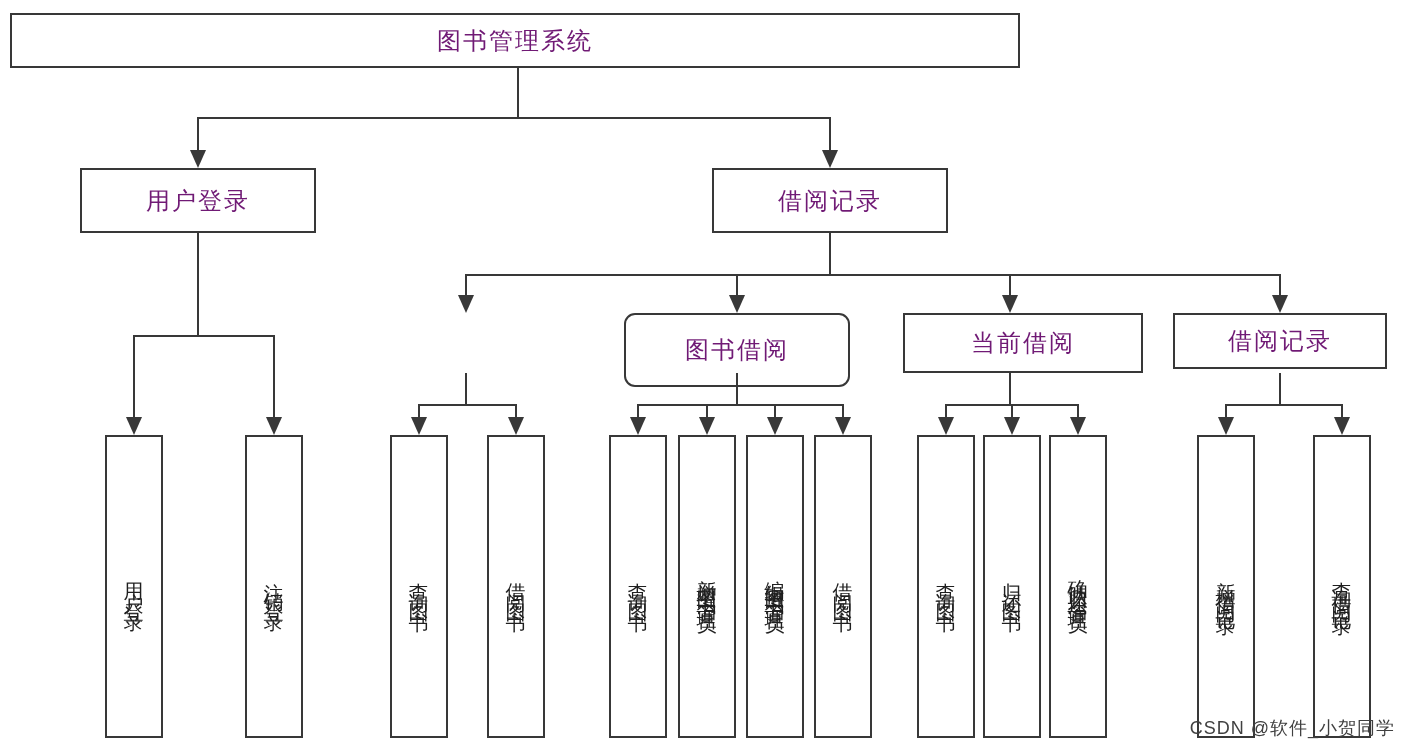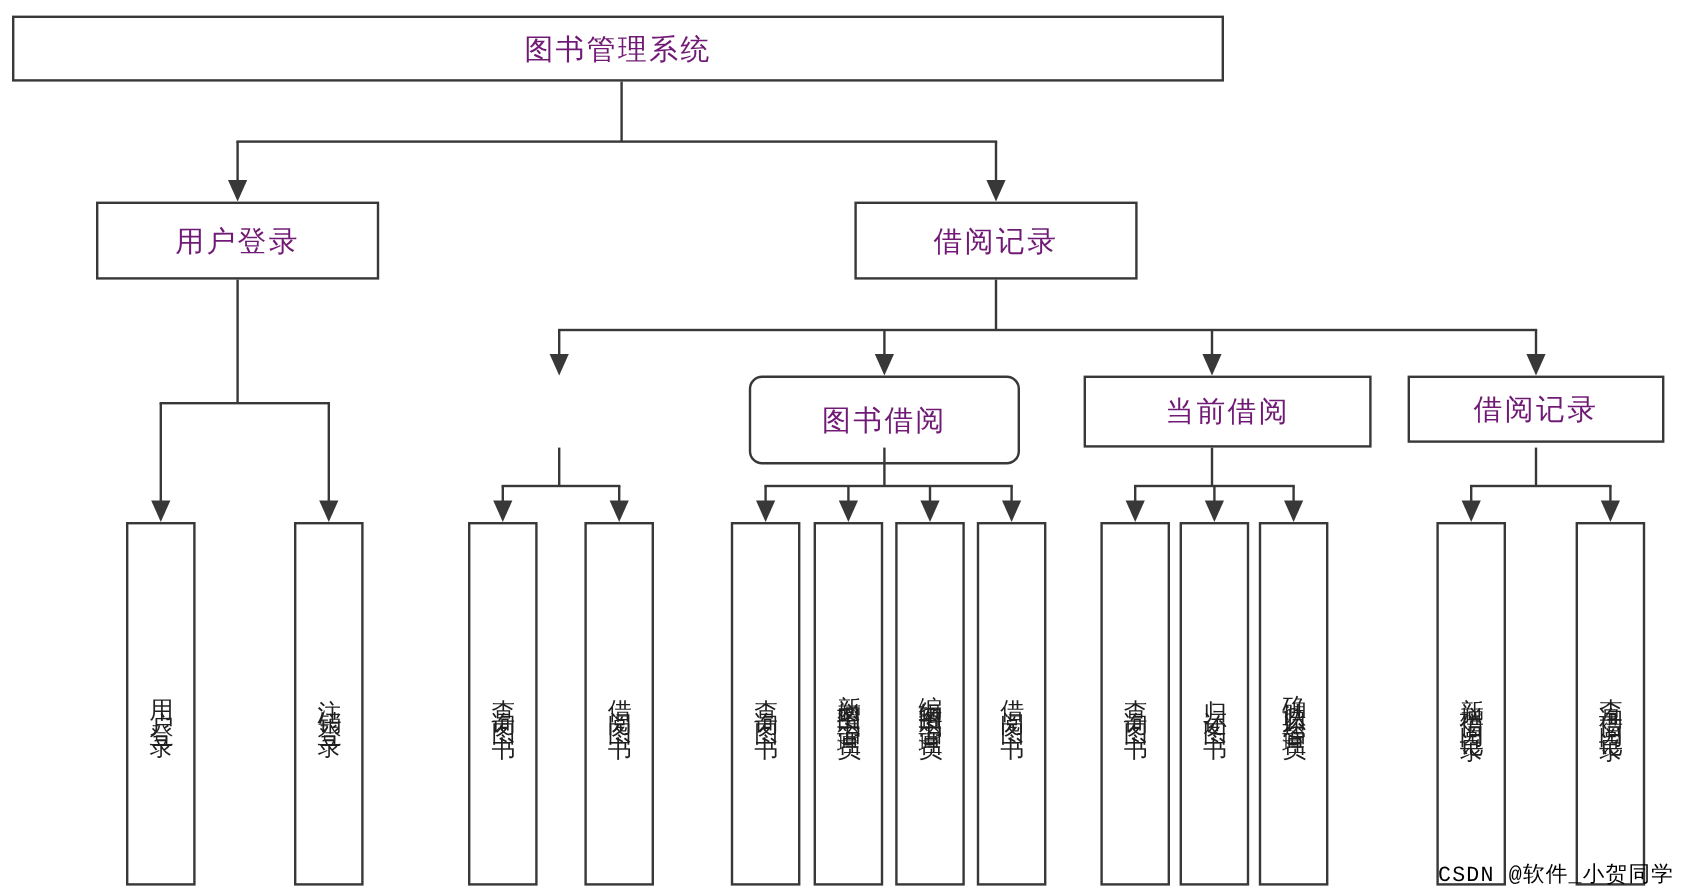--- a/index.html
+++ b/index.html
@@ -41,25 +41,24 @@
     position: absolute; width: 0; height: 0;
     border-left: 8px solid transparent;
     border-right: 8px solid transparent;
     border-top: 18px solid #383838;
   }
   .watermark {
     position: absolute;
     top: 716px;
     right: 10px;
     font-size: 18px;
-    color: #000000;
+    color: #404040;
     letter-spacing: 1px;
     white-space: nowrap;
     z-index: 5;
-    font-family: Liberation Mono, monospace;
   }
 </style>
 </head>
 <body>
 
 <div id="canvas">
 
   <div class="box" style="left:10px; top:13px; width:1010px; height:55px;">
     <span class="hlbl">图书管理系统</span>
   </div>

